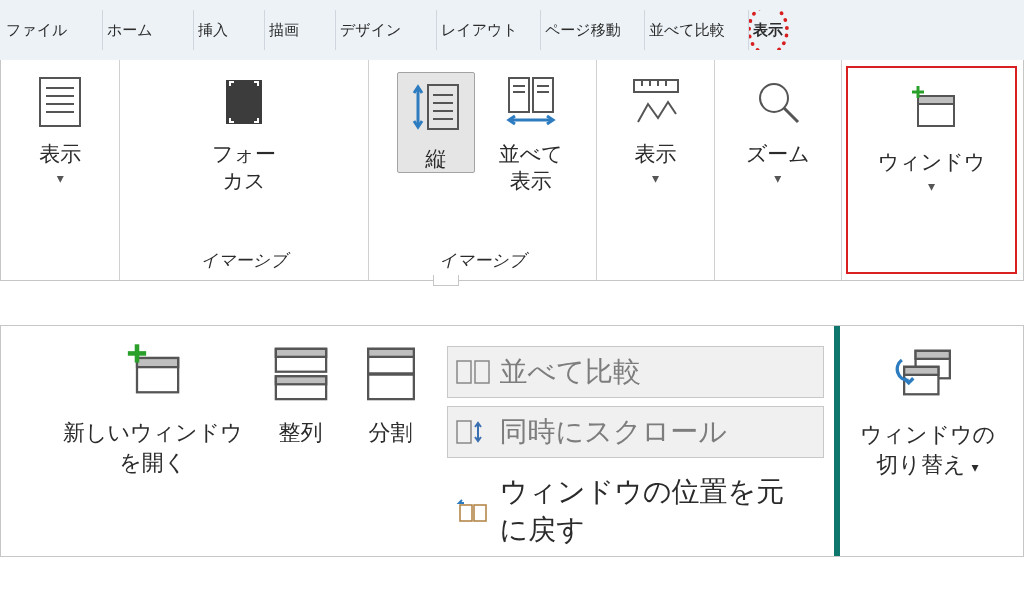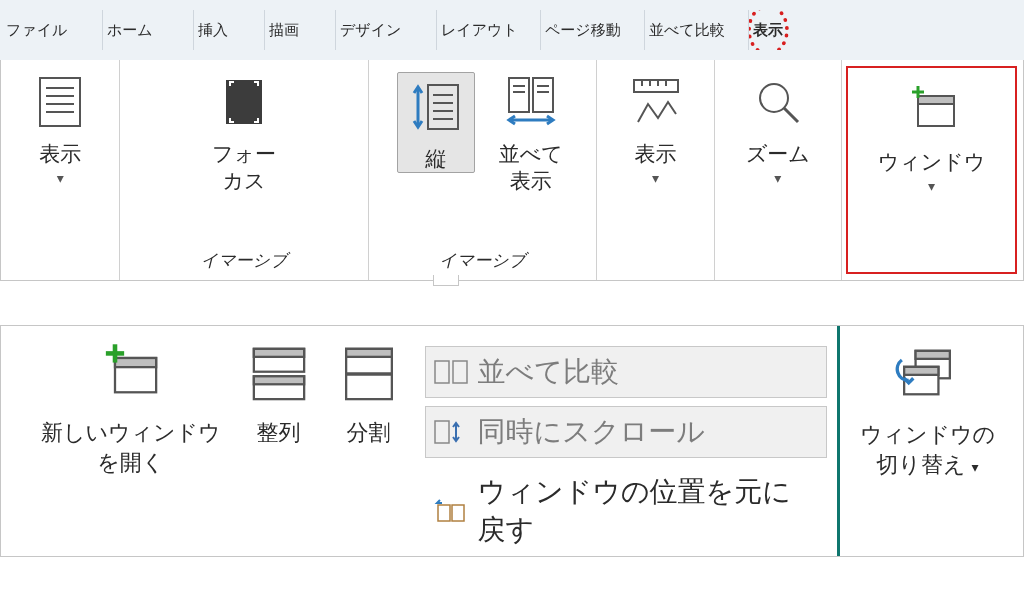--- a/index.html
+++ b/index.html
@@ -113,20 +113,21 @@
     margin-top: 44px;
     border: 1px solid #c6c6c6;
     background: #fff;
     display: flex;
     height: 230px;
   }
   .win-left {
     display: flex;
     gap: 26px;
     padding: 16px 18px 0 40px;
+    margin-left: 22px;
   }
   .win-col { display: flex; flex-direction: column; align-items: center; gap: 12px; }
   .win-label { font-size: 22px; text-align: center; line-height: 1.35; white-space: nowrap; }
 
   .win-mid {
     padding: 20px 10px 0 6px;
     display: flex;
     flex-direction: column;
     gap: 8px;
     position: relative;
@@ -148,21 +149,21 @@
   .mid-row .sm-ico { width: 34px; height: 28px; flex: 0 0 34px; }
   .mid-group-label { font-size: 21px; margin-top: 6px; padding-left: 14px; }
 
   .win-right {
     margin-left: auto;
     padding: 18px 28px 0 20px;
     display: flex;
     flex-direction: column;
     align-items: center;
     gap: 12px;
-    border-left: 3px solid #0f766e;
+    border-left: 6px solid #0f766e;
   }
 
   
   #grp-show1  { width: 120px; }
   #grp-immersive { width: 250px; }
   #grp-pagemove { width: 230px; }
   #grp-show2 { width: 118px; }
   #grp-zoom  { width: 128px; }
   #grp-window{ width: 172px; }
 

